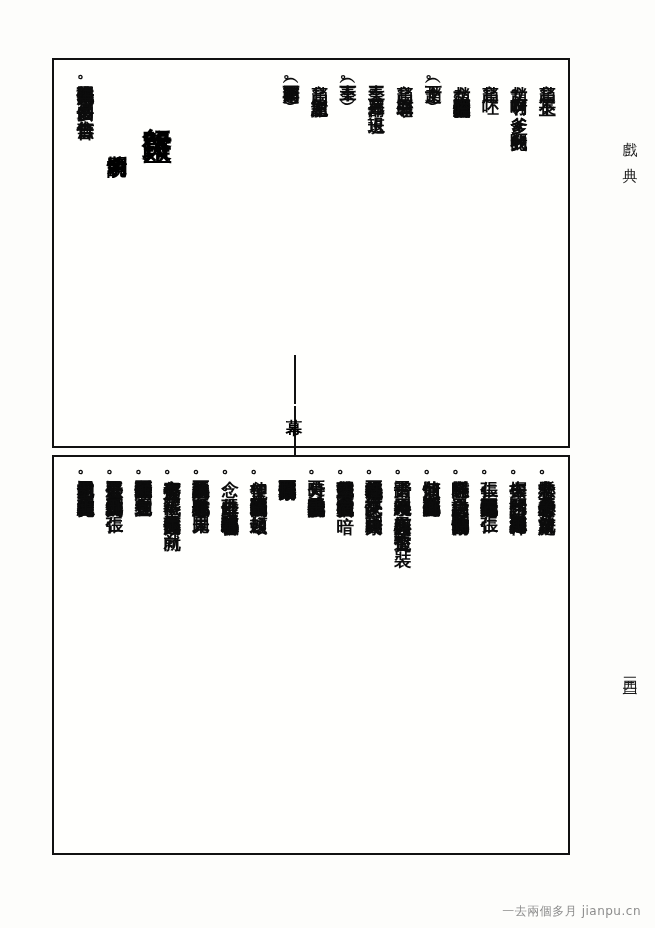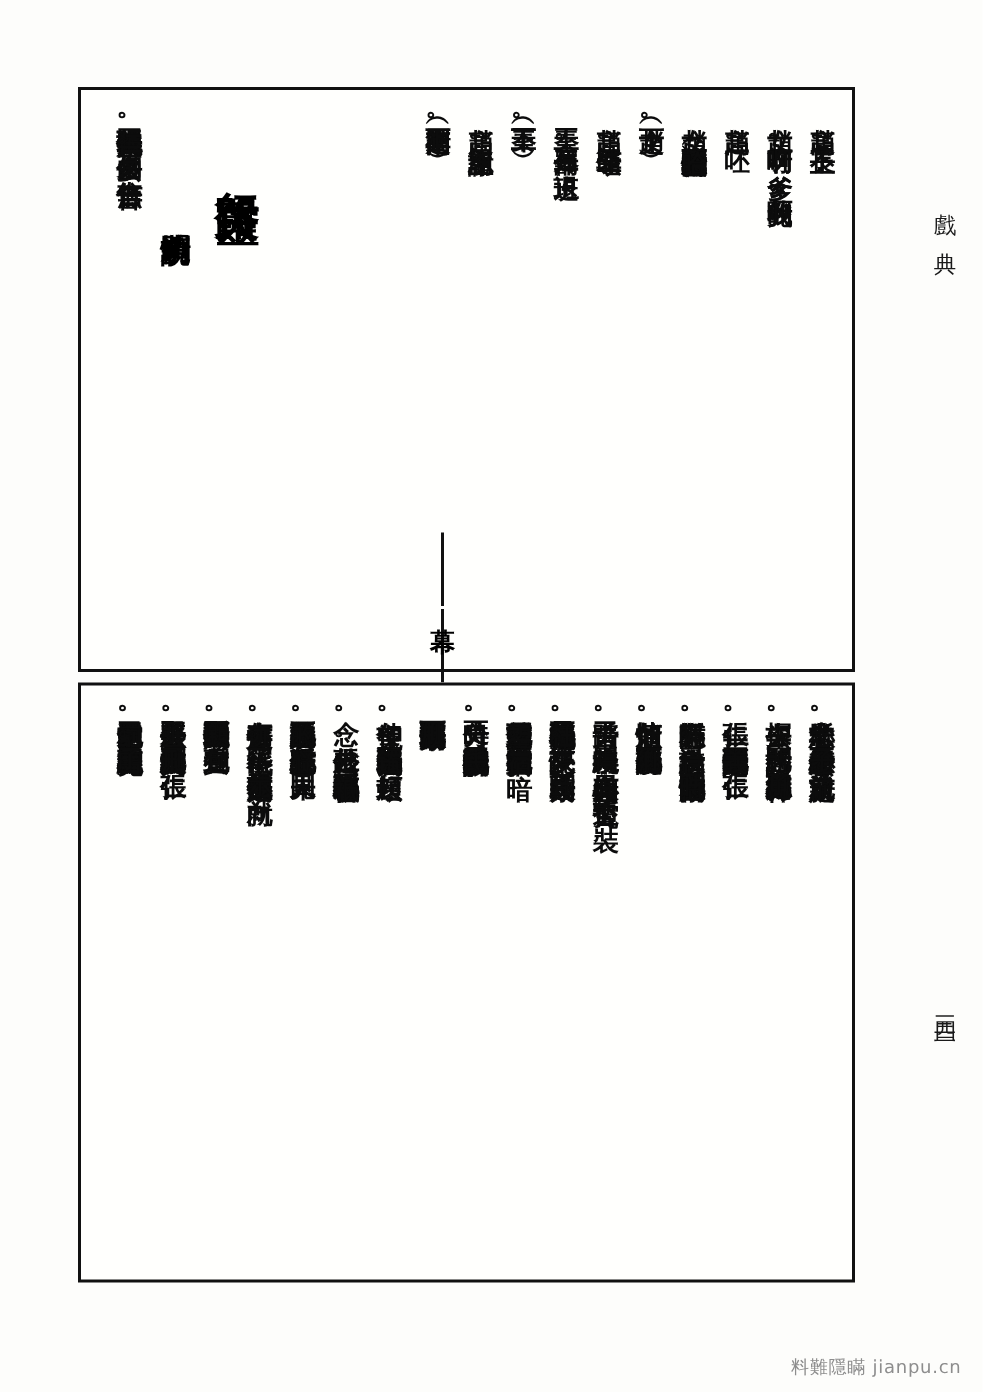--- a/index.html
+++ b/index.html
@@ -263,15 +263,15 @@
       <div class="vcol">望伸寃。原來王氏因眼熱着張義那雙金鐲。頓起壞</div>
       <div class="vcol">念。趁張仁出外。狠心將張義害死連張仁都瞞着祇</div>
       <div class="vcol">說張義是急病死的。張仁雖然也有點疑心。因未見</div>
       <div class="vcol">有傷毒痕迹。祇得罷了。康氏旣得了這個夢示。就向</div>
       <div class="vcol">張仁要些銀兩僞稱到城隍廟去還願。實在是到包</div>
       <div class="vcol">公那裏告狀去了。結果當然是王氏判決死刑。張仁</div>
       <div class="vcol">也受了相當的處罰。張義的寃枉總算昭雪了。</div>
     </div>
   </div>
 
-  <div id="watermark">料難隱瞞 jianpu.cn</div>
+  <div id="watermark">一去兩個多月 jianpu.cn</div>
 
 </div>
 
 </body></html>

